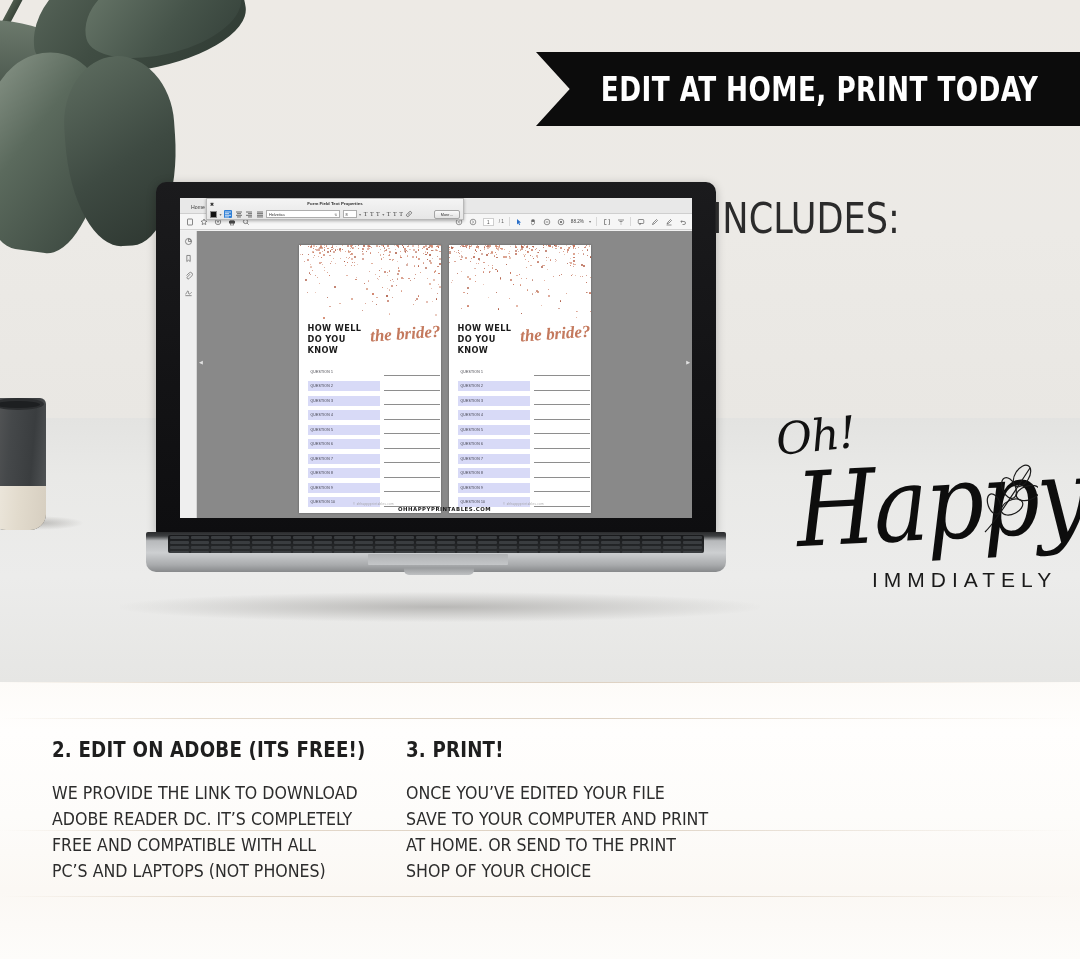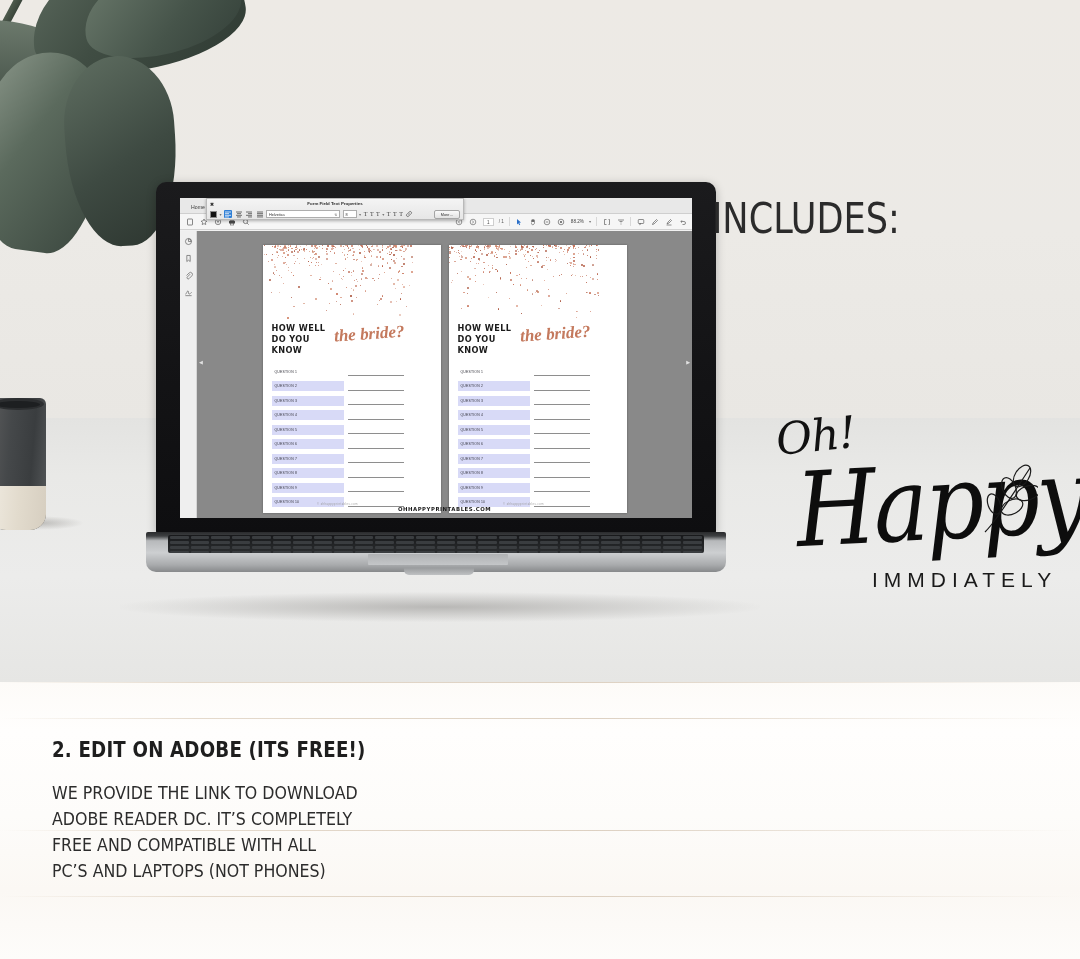--- a/index.html
+++ b/index.html
@@ -178,21 +178,21 @@
     width: 17px; background: #efefef; border-right: 1px solid #d6d6d6;
     padding-top: 6px; display: flex; flex-direction: column; align-items: center; gap: 8px;
   }
   .rail-ic { width: 9px; height: 9px; color: #5c5c5c; }
   .rail-ic svg { width: 9px; height: 9px; display: block; }
   .docarea {
     flex: 1; background: #898989; position: relative; overflow: hidden;
     display: flex; justify-content: center; gap: 8px; padding-top: 14px;
   }
   .page {
-    width: 178px; height: 268px; background: #fff; position: relative; overflow: hidden;
+    width: 142px; height: 268px; background: #fff; position: relative; overflow: hidden;
     box-shadow: 0 0 2px rgba(0,0,0,.35);
   }
   .confetti { position: absolute; left: 0; top: 0; width: 150px; height: 74px; overflow: hidden; }
   .cdot { position: absolute; border-radius: 50%; background: #c06a50; }
   .page-title {
     position: absolute; left: 9px; top: 78px; width: 132px; height: 32px;
   }
   .pt-left {
     position: absolute; left: 0; top: 0; width: 68px;
     font-family: "DejaVu Sans", sans-serif; font-weight: 700;
@@ -1403,20 +1403,23 @@
           <span class="key"></span>
           <span class="key"></span>
           <span class="key"></span>
           <span class="key"></span>
         </div>
       </div>
     <div class="trackpad"></div>
     <div class="notch-lip"></div>
   </div>
 
+  <div class="banner">
+    <div class="banner-text">EDIT AT HOME, PRINT TODAY</div>
+  </div>
 
   <div class="includes">
     <div class="includes-title">INCLUDES:</div>
   </div>
 
   <div class="logo">
     <div class="logo-oh">Oh!</div>
     <div class="logo-happy">Happy</div>
     <div class="logo-printables">IMMDIATELY</div>
     <div class="sprig">
@@ -1443,14 +1446,23 @@
     <div class="step">
       <div class="step-head">2. EDIT ON ADOBE (ITS FREE!)</div>
       <div class="step-body">
         <div>WE PROVIDE THE LINK TO DOWNLOAD</div>
         <div>ADOBE READER DC. IT’S COMPLETELY</div>
         <div>FREE AND COMPATIBLE WITH ALL</div>
         <div>PC’S AND LAPTOPS (NOT PHONES)</div>
       </div>
     </div>
 
+    <div class="step">
+      <div class="step-head">3. PRINT!</div>
+      <div class="step-body">
+        <div>ONCE YOU’VE EDITED YOUR FILE</div>
+        <div>SAVE TO YOUR COMPUTER AND PRINT</div>
+        <div>AT HOME. OR SEND TO THE PRINT</div>
+        <div>SHOP OF YOUR CHOICE</div>
+      </div>
+    </div>
   </div>
 </div>
 
 </body></html>

